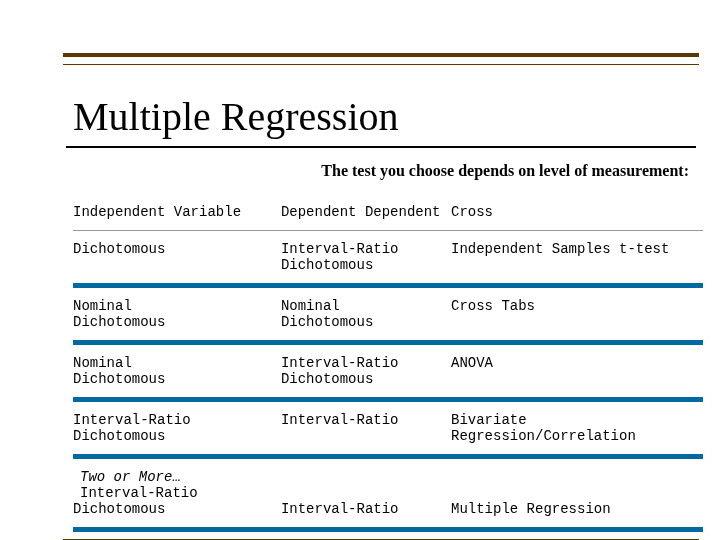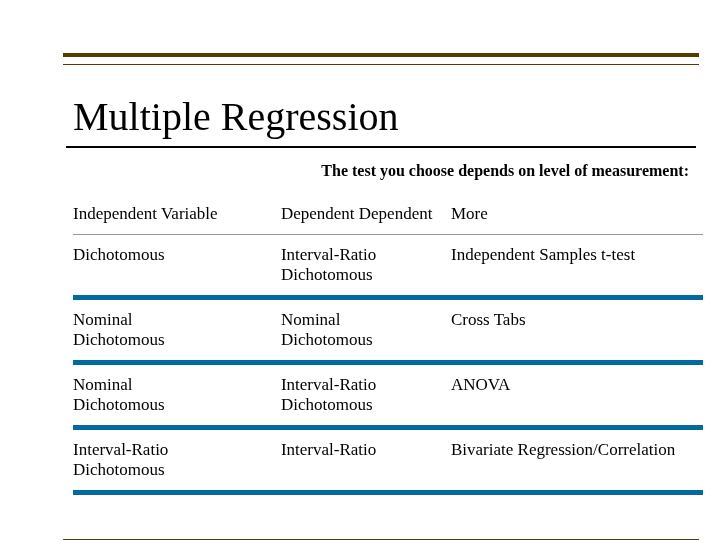--- a/index.html
+++ b/index.html
@@ -8,21 +8,21 @@
   .rule-group { position: absolute; left: 28px; right: 28px; }
   .rule-top { top: 18px; }
   .rule-bot { top: 504px; }
   .rule-thick { height: 4px; background: #5a3900; }
   .rule-thin { height: 1px; background: #5a3900; margin-top: 3px; }
   .rule-thin-first { height: 1px; background: #5a3900; margin-bottom: 3px; }
   .content { position: absolute; left: 38px; right: 38px; top: 58px; }
   h1 { font-size: 40px; font-weight: 400; margin-bottom: 4px; }
   .hr-under-title { height: 2px; background: #000; margin: 6px 0 14px 0; }
   .subtitle { font-size: 16px; font-weight: bold; margin-bottom: 14px; text-align: right; }
-  table { width: 100%; border-collapse: collapse; font-size: 17px; }
+  table { width: 100%; border-collapse: collapse; font-size: 14px; font-family: Liberation Mono, monospace; }
   th, td { text-align: left; vertical-align: top; padding: 10px 8px 10px 0; font-weight: normal; }
   th { border-bottom: 1px solid #999; }
   td { border-bottom: 5px solid #0369a1; }
   .col-iv { width: 33%; }
   .col-dv { width: 27%; }
   .col-test { width: 40%; }
   .italic { font-style: italic; }
 </style>
 </head>
 <body>
@@ -37,21 +37,21 @@
   <div class="content">
     <h1>Multiple Regression</h1>
     <div class="hr-under-title"></div>
     <p class="subtitle">The test you choose depends on level of measurement:</p>
 
     <table>
       <thead>
         <tr>
           <th class="col-iv">Independent Variable</th>
           <th class="col-dv">Dependent   Dependent</th>
-          <th class="col-test">More</th>
+          <th class="col-test">Cross</th>
         </tr>
       </thead>
       <tbody>
         <tr>
           <td>Dichotomous</td>
           <td>Interval-Ratio<br>Dichotomous</td>
           <td>Independent Samples t-test</td>
         </tr>
         <tr>
           <td>Nominal<br>Dichotomous</td>
@@ -61,20 +61,28 @@
         <tr>
           <td>Nominal<br>Dichotomous</td>
           <td>Interval-Ratio<br>Dichotomous</td>
           <td>ANOVA</td>
         </tr>
         <tr>
           <td>Interval-Ratio<br>Dichotomous</td>
           <td>Interval-Ratio</td>
           <td>Bivariate Regression/Correlation</td>
         </tr>
+        <tr>
+          <td>
+            <span class="italic">Two or More…</span><br>
+            <span>Interval-Ratio<br>Dichotomous</span>
+          </td>
+          <td style="vertical-align:bottom">Interval-Ratio</td>
+          <td style="vertical-align:bottom">Multiple Regression</td>
+        </tr>
       </tbody>
     </table>
   </div>
 
   <div class="rule-group rule-bot">
     <div class="rule-thin-first"></div>
     <div class="rule-thick"></div>
   </div>
 
 </div>

